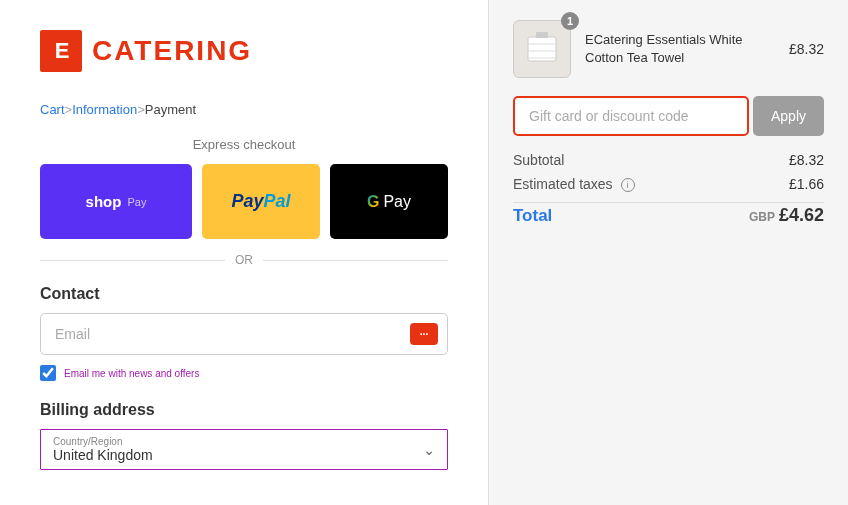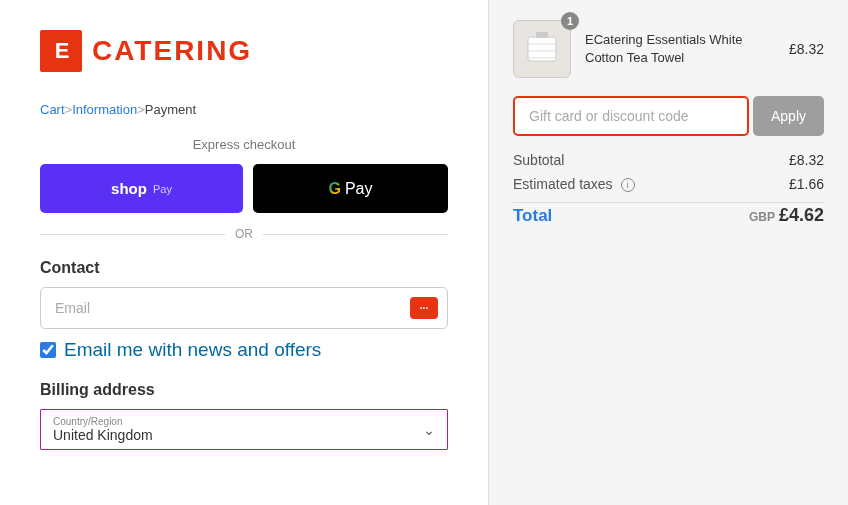--- a/index.html
+++ b/index.html
@@ -75,21 +75,21 @@
       display: flex;
       gap: 10px;
       margin-bottom: 14px;
     }
 
     .btn-shop-pay {
       flex: 1;
       background: #5a31f4;
       border: none;
       border-radius: 5px;
-      padding: 16px;
+      padding: 29px;
       cursor: pointer;
       display: flex;
       align-items: center;
       justify-content: center;
       gap: 6px;
     }
     .btn-shop-pay .sp-text {
       color: #fff;
       font-weight: 700;
       font-size: 15px;
@@ -209,22 +209,22 @@
       gap: 8px;
       margin-bottom: 20px;
     }
     .checkbox-row input[type="checkbox"] {
       width: 16px;
       height: 16px;
       accent-color: #2a7ae4;
       cursor: pointer;
     }
     .checkbox-row label {
-      font-size: 19px;
-      color: #0369a1;
+      font-size: 10px;
+      color: #a21caf;
       cursor: pointer;
     }
 
     .billing-title {
       font-size: 16px;
       font-weight: 600;
       color: #333;
       margin-bottom: 10px;
     }
 
@@ -417,20 +417,25 @@
     <span class="sep">&gt;</span>
     <span class="current">Payment</span>
   </div>
 
   <div class="express-label">Express checkout</div>
 
   <div class="express-buttons">
     <button class="btn-shop-pay">
       <span class="sp-text">shop</span>
       <span class="sp-sub">Pay</span>
+    </button>
+    <button class="btn-paypal">
+      <div class="paypal-logo">
+        <span class="pp-blue">Pay</span><span class="pp-light">Pal</span>
+      </div>
     </button>
     <button class="btn-gpay">
       <span class="gpay-g">G</span>
       <span class="gpay-text">Pay</span>
     </button>
   </div>
 
   <div class="or-divider">
     <hr>
     <span>OR</span>

